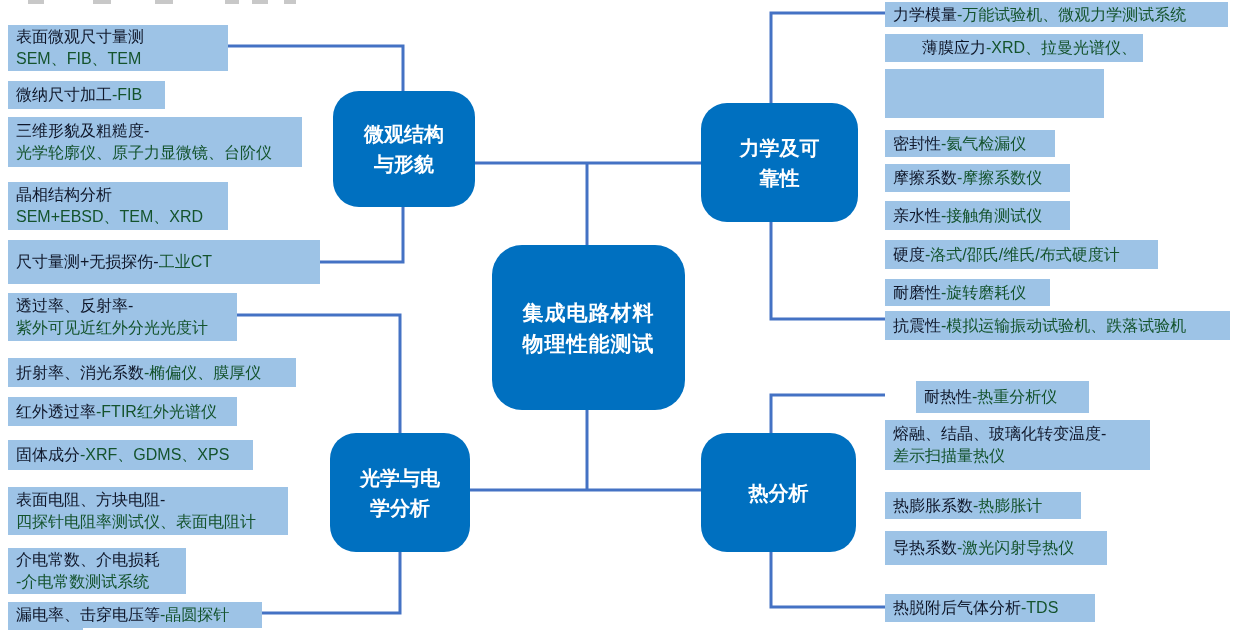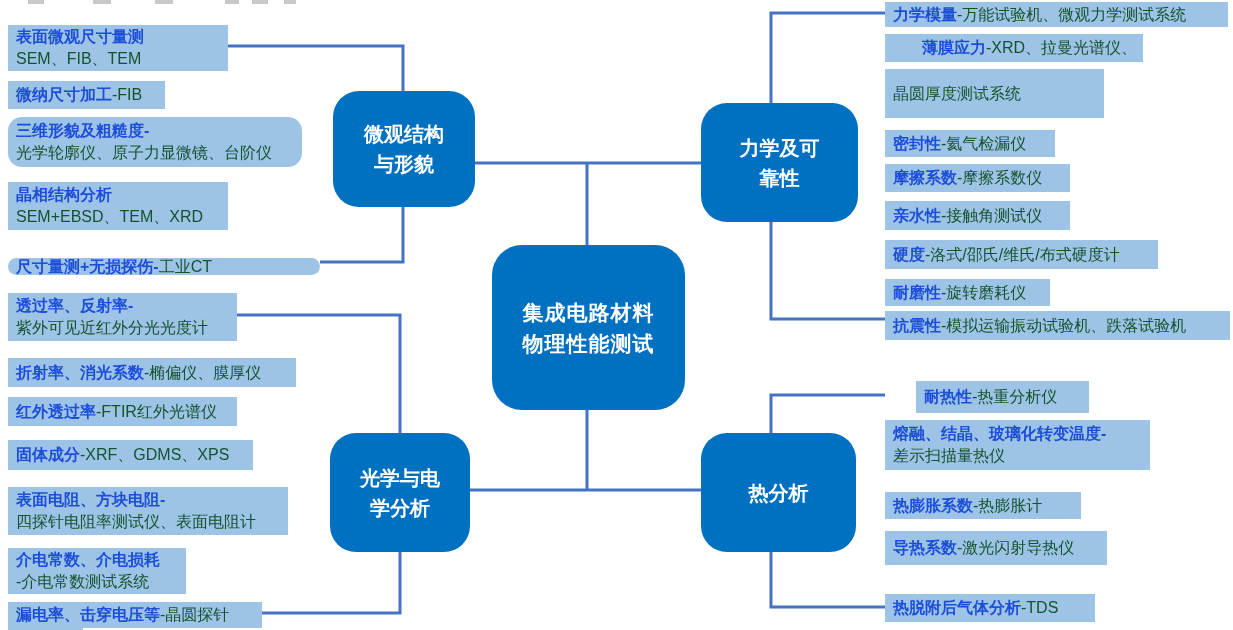--- a/index.html
+++ b/index.html
@@ -7,21 +7,21 @@
     position:relative;width:1233px;height:630px;background:#fff;overflow:hidden;
     font-family:"Liberation Sans","DejaVu Sans",sans-serif;
   }
   #wires{position:absolute;left:0;top:0;width:1233px;height:630px;}
   .leaf{
     position:absolute;background:#9DC3E6;color:#000;
     display:flex;flex-direction:column;justify-content:center;
     padding:1px 6px 1px 8px;box-sizing:border-box;
     font-size:16px;line-height:22px;white-space:nowrap;overflow:hidden;
   }
-  .leaf .bh{font-weight:bold;color:#1d4ed8;}
+  .leaf .bh{font-weight:normal;color:#0f172a;}
   .leaf .bt{font-weight:normal;color:#14532d;}
   .leaf.stack .bh{display:block;}
   .node{
     position:absolute;background:#0070C0;border-radius:26px;
     display:flex;flex-direction:column;align-items:center;justify-content:center;
     color:#fff;font-weight:bold;text-align:center;
   }
   .node.branch{font-size:20px;line-height:30px;}
   .node.center{font-size:21px;line-height:31px;border-radius:30px;letter-spacing:1px;}
   .artifact{position:absolute;top:0;height:4px;background:#c8c8c8;}
@@ -83,29 +83,29 @@
     <span>热分析</span>
   </div>
 
   <div class="leaf stack" style="left:8px;top:25px;width:220px;height:46px;">
     <span class="bh">表面微观尺寸量测</span>
       <span class="bt">SEM、FIB、TEM</span>
   </div>
   <div class="leaf" style="left:8px;top:81px;width:157px;height:28px;">
     <span><span class="bh">微纳尺寸加工</span><span class="bt">-FIB</span></span>
   </div>
-  <div class="leaf stack" style="left:8px;top:117px;width:294px;height:50px;border-radius:14px;">
+  <div class="leaf stack" style="left:8px;top:117px;width:294px;height:50px;">
     <span class="bh">三维形貌及粗糙度-</span>
       <span class="bt">光学轮廓仪、原子力显微镜、台阶仪</span>
   </div>
   <div class="leaf stack" style="left:8px;top:182px;width:220px;height:48px;">
     <span class="bh">晶相结构分析</span>
       <span class="bt">SEM+EBSD、TEM、XRD</span>
   </div>
-  <div class="leaf" style="left:8px;top:258px;width:312px;height:17px;border-radius:14px;">
+  <div class="leaf" style="left:8px;top:240px;width:312px;height:44px;">
     <span><span class="bh">尺寸量测+无损探伤-</span><span class="bt">工业CT</span></span>
   </div>
 
   <div class="leaf stack" style="left:8px;top:293px;width:229px;height:48px;">
     <span class="bh">透过率、反射率-</span>
       <span class="bt">紫外可见近红外分光光度计</span>
   </div>
   <div class="leaf" style="left:8px;top:358px;width:288px;height:29px;">
     <span><span class="bh">折射率、消光系数</span><span class="bt">-椭偏仪、膜厚仪</span></span>
   </div>
@@ -128,21 +128,20 @@
   </div>
   <div class="partial" style="left:8px;top:627px;width:75px;height:3px;"></div>
 
   <div class="leaf" style="left:885px;top:2px;width:343px;height:25px;">
     <span><span class="bh">力学模量</span><span class="bt">-万能试验机、微观力学测试系统</span></span>
   </div>
   <div class="leaf" style="left:885px;top:34px;width:258px;height:28px;text-align:right;">
     <span><span class="bh">薄膜应力</span><span class="bt">-XRD、拉曼光谱仪、</span></span>
   </div>
   <div class="leaf stack" style="left:885px;top:69px;width:219px;height:49px;">
-      <span class="bt">晶圆厚度测试系统</span>
   </div>
   <div class="leaf" style="left:885px;top:130px;width:170px;height:27px;">
     <span><span class="bh">密封性</span><span class="bt">-氦气检漏仪</span></span>
   </div>
   <div class="leaf" style="left:885px;top:164px;width:185px;height:28px;">
     <span><span class="bh">摩擦系数</span><span class="bt">-摩擦系数仪</span></span>
   </div>
   <div class="leaf" style="left:885px;top:201px;width:185px;height:29px;">
     <span><span class="bh">亲水性</span><span class="bt">-接触角测试仪</span></span>
   </div>

